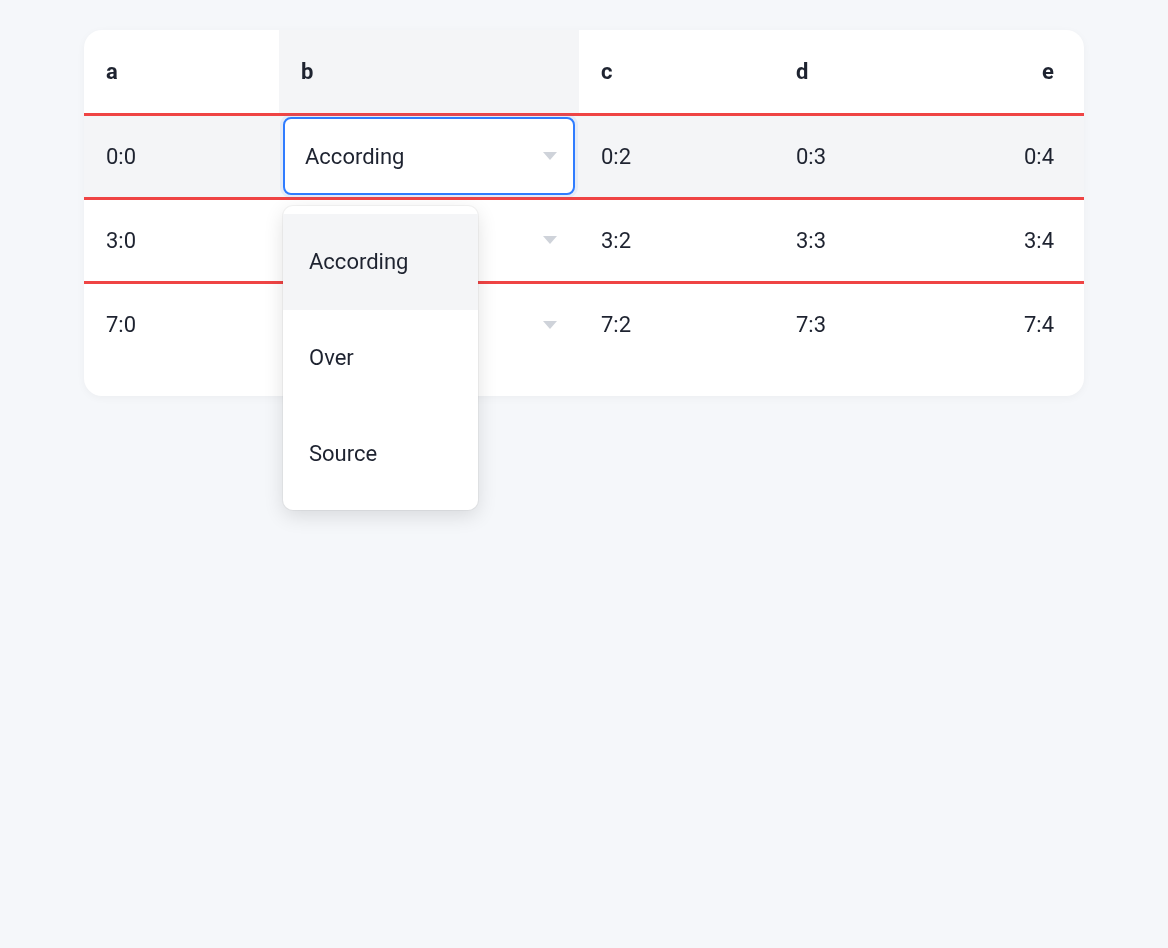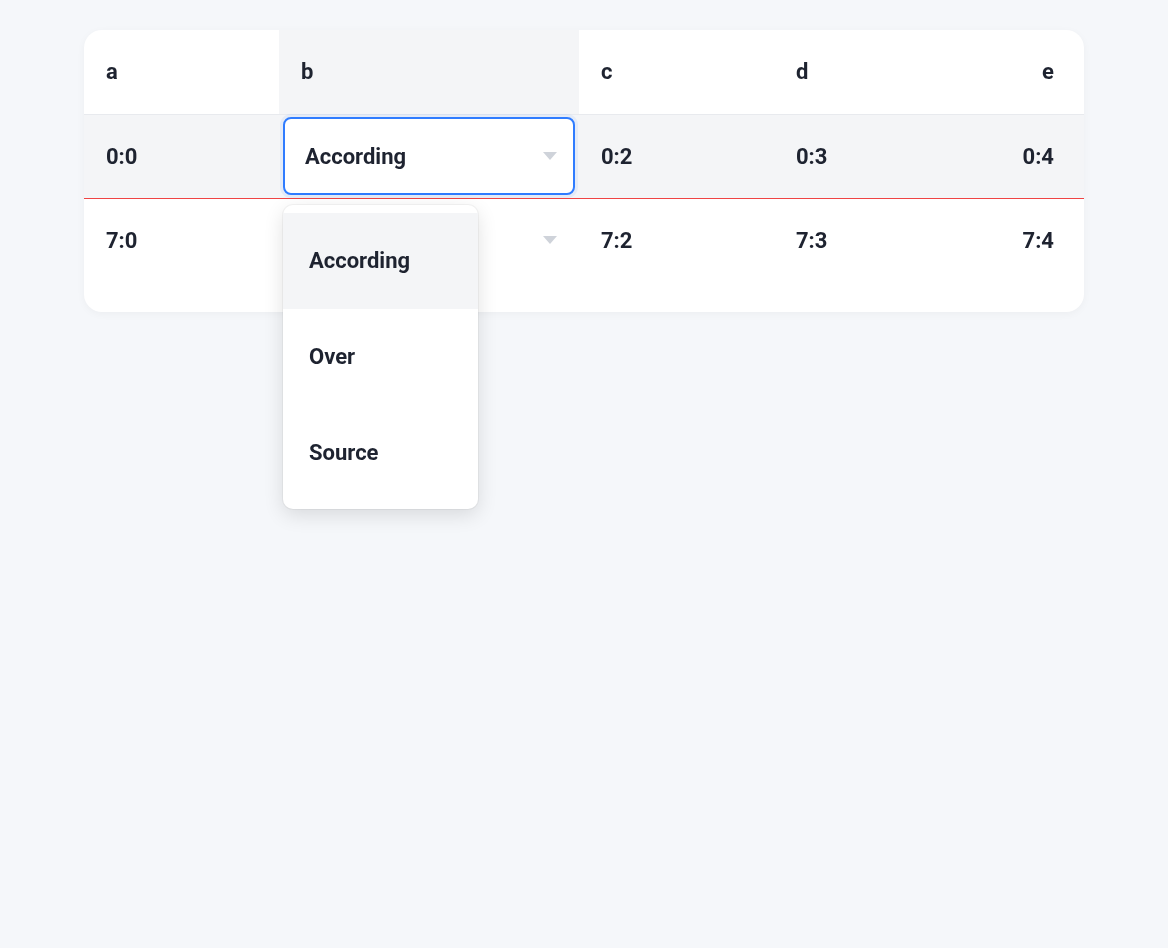--- a/index.html
+++ b/index.html
@@ -37,21 +37,21 @@
       padding: 0 22px;
     }
     th.col-e-h, td.col-e-c { text-align: right; padding-right: 30px; }
     thead th {
       font-weight: 700;
       border-bottom: 1px solid #e8eaee;
     }
     thead th.sorted {
       background: #f4f5f7;
     }
-    tbody tr { border-top: 1px solid #ef4444; font-weight: bold; }
+    tbody tr { border-top: 3px solid #ef4444; }
     tbody tr.row-sel { background: #f4f5f7; }
     
     .sel {
       position: relative;
       width: 100%;
       display: flex;
       align-items: center;
       justify-content: space-between;
       color: #1e2330;
       cursor: pointer;
@@ -127,20 +127,32 @@
               <div class="opt sel-opt">According</div>
               <div class="opt">Over</div>
               <div class="opt">Source</div>
             </div>
           </td>
           <td>0:2</td>
           <td>0:3</td>
           <td class="col-e-c">0:4</td>
         </tr>
         <tr>
+          <td>3:0</td>
+          <td class="cell-b">
+            <div class="sel">
+              <span></span>
+              <span class="caret"></span>
+            </div>
+          </td>
+          <td>3:2</td>
+          <td>3:3</td>
+          <td class="col-e-c">3:4</td>
+        </tr>
+        <tr>
           <td>7:0</td>
           <td class="cell-b">
             <div class="sel">
               <span>Over</span>
               <span class="caret"></span>
             </div>
           </td>
           <td>7:2</td>
           <td>7:3</td>
           <td class="col-e-c">7:4</td>

